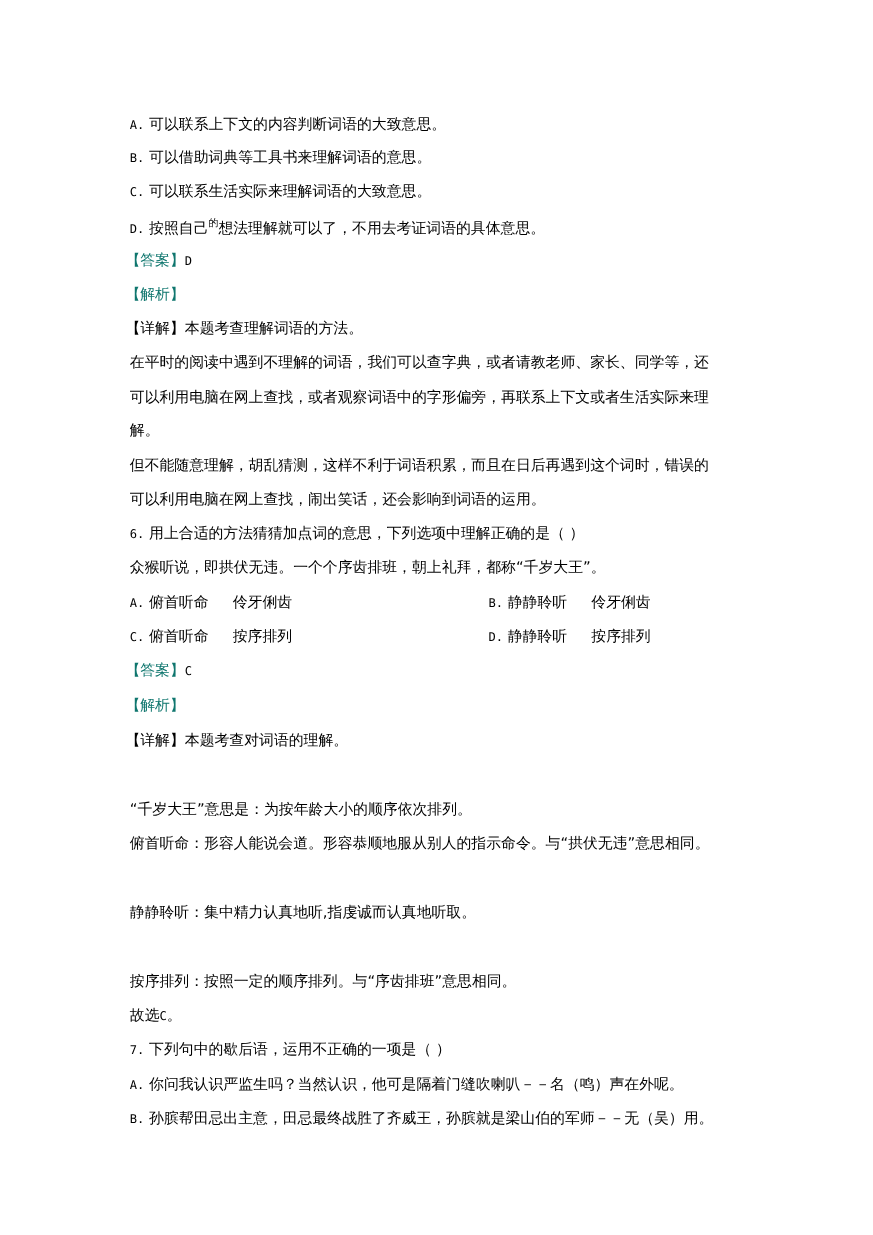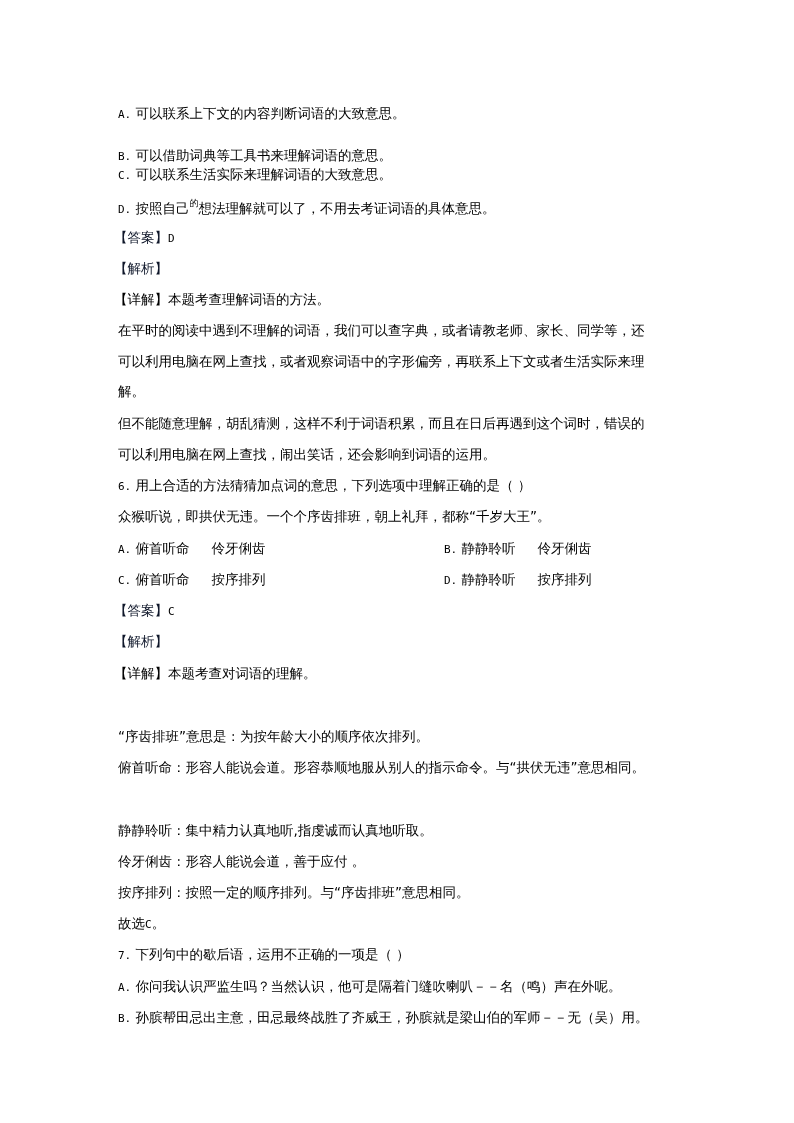--- a/index.html
+++ b/index.html
@@ -1,35 +1,35 @@
 <!DOCTYPE html>
 <html><head>
 <meta charset="utf-8">
 <style>
   html, body { margin: 0; padding: 0; background: #ffffff; }
   body { width: 794px; height: 1123px; position: relative; overflow: hidden;
          font-family: "DejaVu Sans", "Liberation Sans", sans-serif; color: #000; }
   .page { position: absolute; left: 0; top: 0; width: 794px; height: 1123px; background: #fff; padding-left: 15px; }
   .line { position: absolute; left: 118px; font-size: 13.5px; line-height: 18px; white-space: nowrap; }
-  .tag { color: #0f172a; }
+  .tag { color: #0f766e; }
   .latin { font-family: "DejaVu Sans Mono", "Liberation Mono", monospace; font-size: 11px; }
   .col2 { position: absolute; left: 444px; }
   .gap { display: inline-block; width: 22px; }
   .sup { font-size: 9px; position: relative; top: -7px; }
 </style>
 </head>
 <body>
 
 <div class="page">
 
   <div class="line" style="top:104px">
     <span class="latin">A.</span>
     <span>可以联系上下文的内容判断词语的大致意思。</span>
   </div>
-  <div class="line" style="top:146px">
+  <div class="line" style="top:134px">
     <span class="latin">B.</span>
     <span>可以借助词典等工具书来理解词语的意思。</span>
   </div>
   <div class="line" style="top:165px">
     <span class="latin">C.</span>
     <span>可以联系生活实际来理解词语的大致意思。</span>
   </div>
   <div class="line" style="top:199px">
     <span class="latin">D.</span>
     <span>按照自己</span><span class="sup">的</span><span>想法理解就可以了，不用去考证词语的具体意思。</span>
@@ -75,24 +75,23 @@
 
   <div class="line" style="top:601px; left:114px">
     <span class="tag">【答案】</span><span class="latin">C</span>
   </div>
   <div class="line" style="top:632px; left:114px">
     <span class="tag">【解析】</span>
   </div>
   <div class="line" style="top:664px; left:114px">
     <span>【详解】</span><span>本题考查对词语的理解。</span>
   </div>
-  <div class="line" style="top:727px">“序齿排班”意思是：为按年龄大小的顺序依次排列。</div>
+  <div class="line" style="top:727px">“千岁大王”意思是：为按年龄大小的顺序依次排列。</div>
   <div class="line" style="top:758px">俯首听命：形容人能说会道。形容恭顺地服从别人的指示命令。与“拱伏无违”意思相同。</div>
   <div class="line" style="top:821px">静静聆听：集中精力认真地听,指虔诚而认真地听取。</div>
-  <div class="line" style="top:852px">伶牙俐齿：形容人能说会道，善于应付 。</div>
   <div class="line" style="top:883px">按序排列：按照一定的顺序排列。与“序齿排班”意思相同。</div>
   <div class="line" style="top:914px">
     <span>故选</span><span class="latin">C</span><span>。</span>
   </div>
 
   <div class="line" style="top:945px">
     <span class="latin">7.</span>
     <span>下列句中的歇后语，运用不正确的一项是（    ）</span>
   </div>
   <div class="line" style="top:977px">

